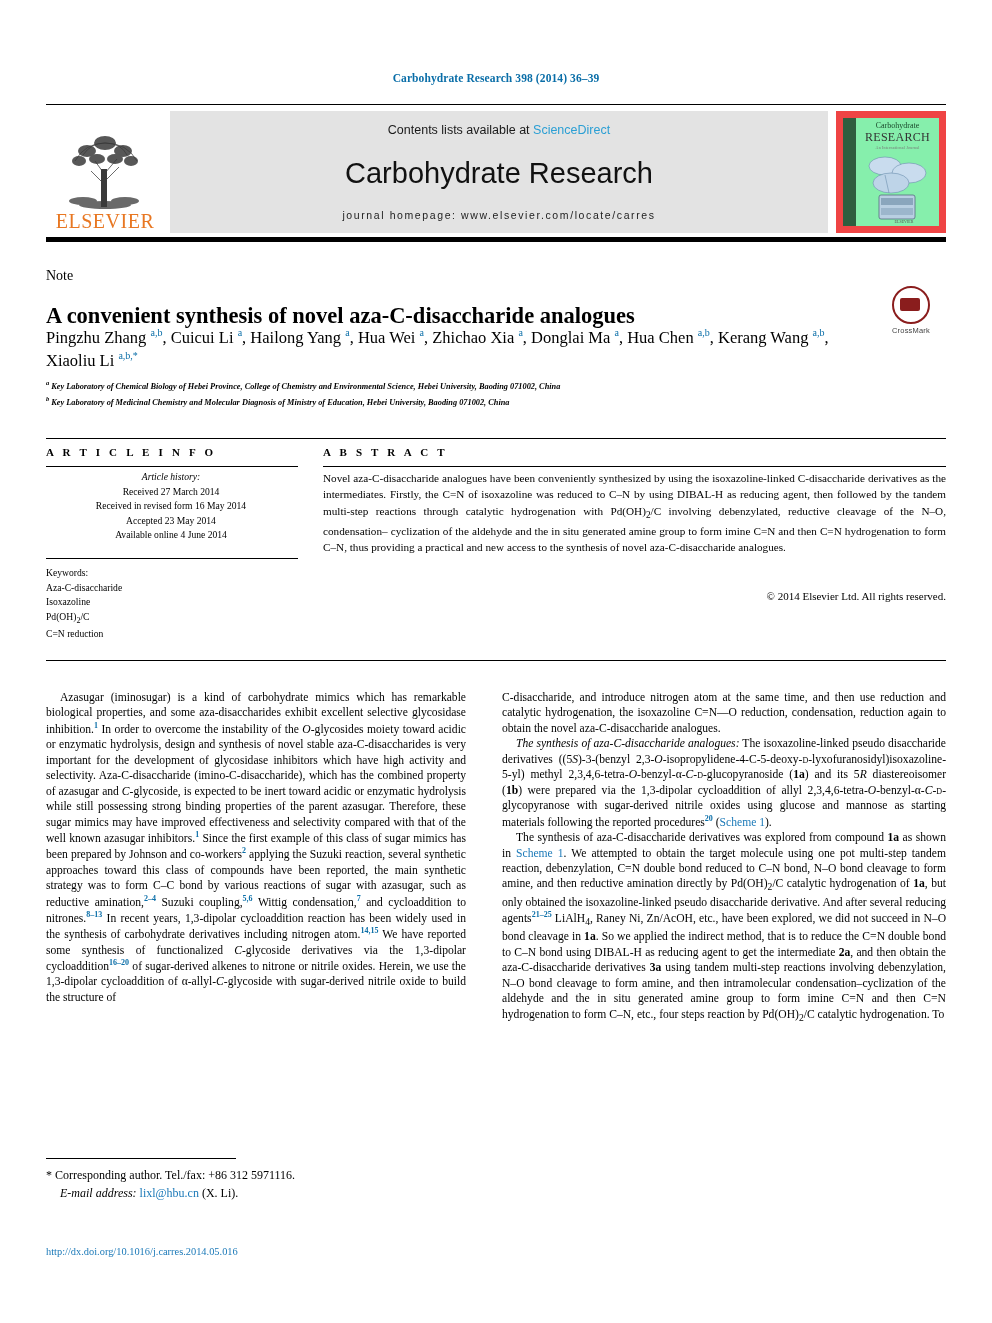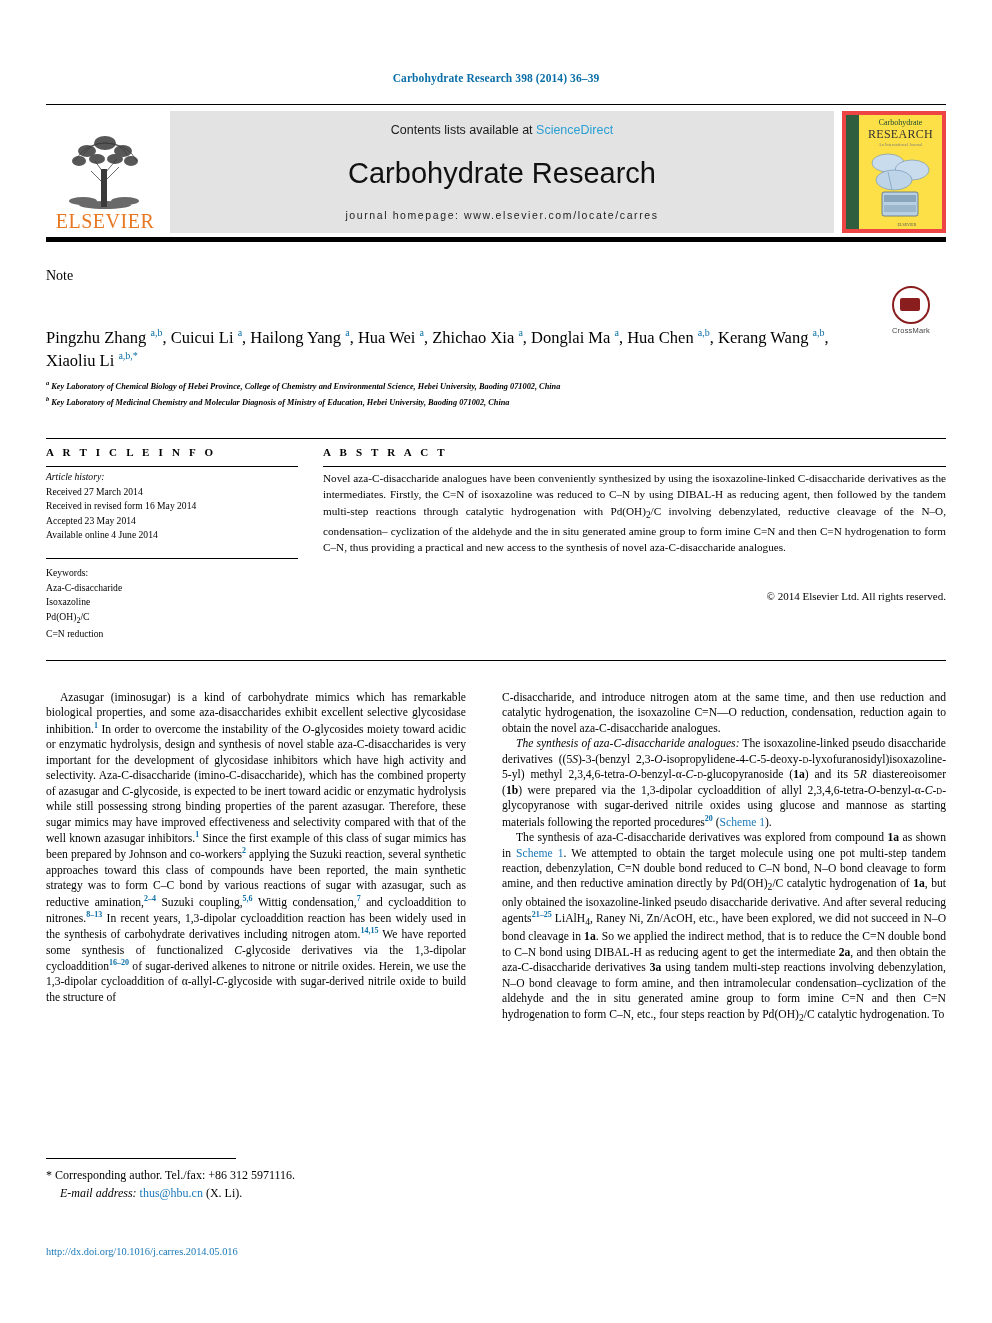--- a/index.html
+++ b/index.html
@@ -43,21 +43,21 @@
   }
   .contents-line{font-size:12.5px;font-family:"Liberation Sans", sans-serif;color:#1a1a1a;}
   .contents-line .sd{color:#2b9fd4;}
   .journal-title{
     font-family:Liberation Sans, sans-serif;font-size:29px;color:#111;letter-spacing:0px;
   }
   .homepage{
     font-family:"Liberation Sans", sans-serif;font-size:10.5px;letter-spacing:1.6px;color:#222;
   }
   .cover{
-    width:96px;flex:0 0 96px;border:4px solid #ef4444;background:#fde047;position:relative;overflow:hidden;
+    width:96px;flex:0 0 96px;border:7px solid #ef4444;background:#86efac;position:relative;overflow:hidden;
   }
   .cover-spine{position:absolute;left:0;top:0;width:13px;height:100%;background:#2f5e3f;}
   .cover-inner{position:absolute;left:13px;top:0;right:0;bottom:0;padding:4px 3px;}
   .cv-t1{font-size:8px;color:#1b4a2c;text-align:center;font-family:"Liberation Serif",serif;line-height:1.05;}
   .cv-t2{font-size:12px;color:#333;text-align:center;font-family:"Liberation Serif",serif;letter-spacing:.3px;}
   .cv-sub{font-size:4px;color:#777;text-align:center;letter-spacing:.2px;}
   .cv-art{margin-top:3px;height:74px;position:relative;}
   .cv-bot{position:absolute;left:13px;right:0;bottom:2px;text-align:center;font-size:4px;color:#555;}
   .rule-thick{border-top:5px solid #000;width:900px;margin-top:4px;}
   
@@ -93,21 +93,21 @@
   .rule-sec{position:absolute;left:46px;width:900px;border-top:1.2px solid #000;}
   .infohead{
     position:absolute;left:46px;top:446px;
     font-size:11px;font-weight:bold;letter-spacing:3.2px;font-family:"Liberation Serif",serif;
   }
   .abshead{
     position:absolute;left:323px;top:446px;
     font-size:11px;font-weight:bold;letter-spacing:3.2px;font-family:"Liberation Serif",serif;
   }
   .infocol{
-    position:absolute;left:46px;top:470px;width:250px;font-size:9.6px;line-height:1.52;font-family:"Liberation Serif",serif;
+    position:absolute;left:46px;top:470px;width:250px;font-size:9.6px;line-height:1.52;font-family:"Liberation Serif",serif;text-align:center;
   }
   .infocol .it{font-style:italic;}
   .kw{position:absolute;left:46px;top:566px;width:250px;font-size:9.6px;line-height:1.52;font-family:"Liberation Serif",serif;}
   .abscol{
     position:absolute;left:323px;top:470px;width:623px;
     font-size:11.2px;line-height:1.47;text-align:justify;font-family:"Liberation Serif",serif;
   }
   .copyline{
     position:absolute;left:323px;top:590px;width:623px;text-align:right;font-size:11px;font-family:"Liberation Serif",serif;
   }
@@ -202,20 +202,21 @@
             </svg>
           </div>
           <div class="cv-bot">ELSEVIER</div>
         </div>
       </div>
     </div>
     <div class="rule-thick"></div>
   </div>
 
   <div class="note-label">Note</div>
+  <h1 class="art-title">A convenient synthesis of novel aza-C-disaccharide analogues</h1>
 
   <div class="crossmark">
     <div class="cm-badge"></div>
     <div class="cm-label">CrossMark</div>
   </div>
 
   <div class="authors">Pingzhu Zhang <sup>a,b</sup>, Cuicui Li <sup>a</sup>, Hailong Yang <sup>a</sup>, Hua Wei <sup>a</sup>, Zhichao Xia <sup>a</sup>, Donglai Ma <sup>a</sup>, Hua Chen <sup>a,b</sup>, Kerang Wang <sup>a,b</sup>, Xiaoliu Li <sup>a,b,</sup><sup>*</sup></div>
   <div class="affils"><sup>a</sup> Key Laboratory of Chemical Biology of Hebei Province, College of Chemistry and Environmental Science, Hebei University, Baoding 071002, China<br><sup>b</sup> Key Laboratory of Medicinal Chemistry and Molecular Diagnosis of Ministry of Education, Hebei University, Baoding 071002, China</div>
 
   <div class="rule-sec" style="top:438px;"></div>
@@ -265,21 +266,21 @@
   </div>
 
   <div class="fnrule"></div>
   <div class="footnote">
     <div>
       <span>*</span>
       <span>Corresponding author. Tel./fax: +86 312 5971116.</span>
     </div>
     <div style="padding-left:14px;">
       <span class="em">E-mail address:</span>
-      <span class="lnk">thus@hbu.cn</span>
+      <span class="lnk">lixl@hbu.cn</span>
       <span>(X. Li).</span>
     </div>
   </div>
 
   <div class="doiblock">
     <div class="doi">http://dx.doi.org/10.1016/j.carres.2014.05.016</div>
   </div>
 
 </div>
 

